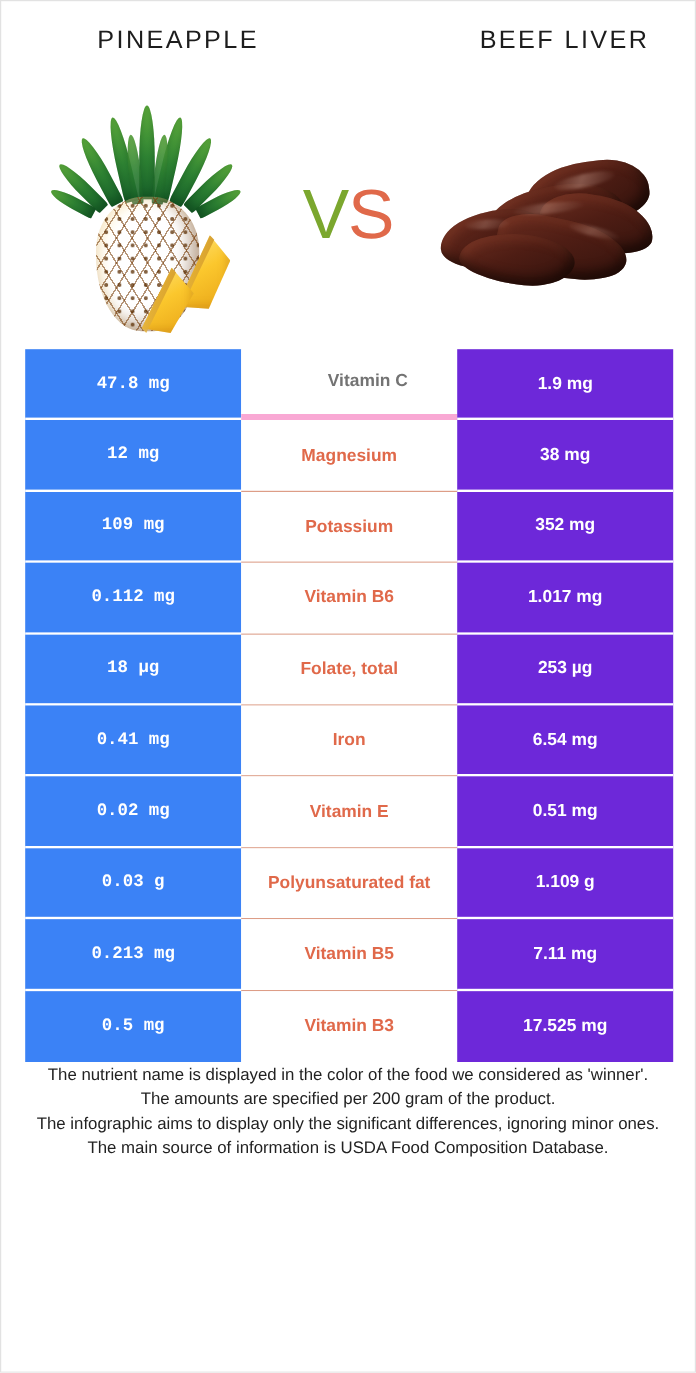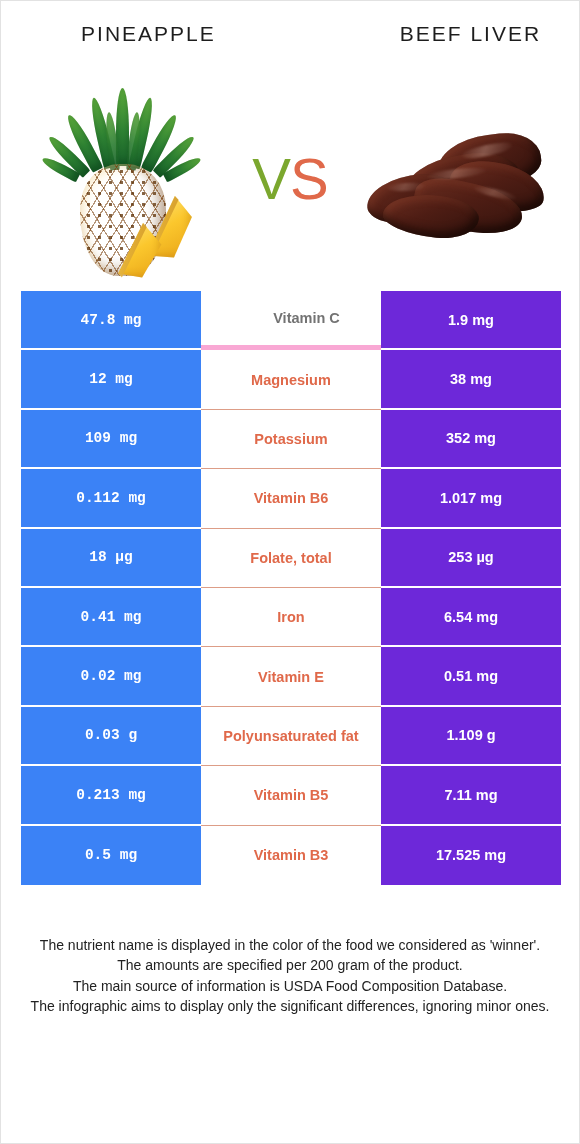--- a/index.html
+++ b/index.html
@@ -175,21 +175,20 @@
     font-weight: 600;
   }
   .row:last-child .cell-left,
   .row:last-child .cell-right { border-bottom: none; }
   .win-green .cell-mid { color: #737373; border-bottom: 5px solid #f9a8d4; padding-left: 31px; }
   .win-orange .cell-mid { color: #e0694a; border-bottom: 1px solid #dd9d87; }
   .row:last-child .cell-mid { border-bottom: none; }
 
   
   .footer {
-    margin-top: 50px;
     padding: 0 26px;
     text-align: center;
     font-size: 14px;
     line-height: 20.5px;
     color: #222222;
     font-family: "Liberation Sans", sans-serif;
   }
   .footer p { margin: 0; }
 </style>
 </head>
@@ -297,17 +296,17 @@
       <div class="row win-orange">
         <div class="cell cell-left">0.5 mg</div>
         <div class="cell cell-mid">Vitamin B3</div>
         <div class="cell cell-right">17.525 mg</div>
       </div>
     </div>
 
   <div class="footer">
     <p>The nutrient name is displayed in the color of the food we considered as 'winner'.</p>
     <p>The amounts are specified per 200 gram of the product.</p>
+    <p>The infographic aims to display only the significant differences, ignoring minor ones.</p>
     <p>The main source of information is USDA Food Composition Database.</p>
-    <p>The infographic aims to display only the significant differences, ignoring minor ones.</p>
   </div>
 
 </div>
 
 </body></html>

